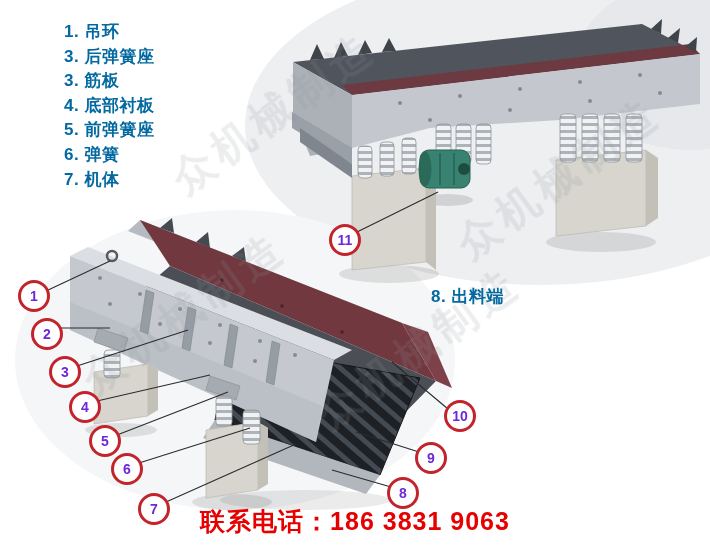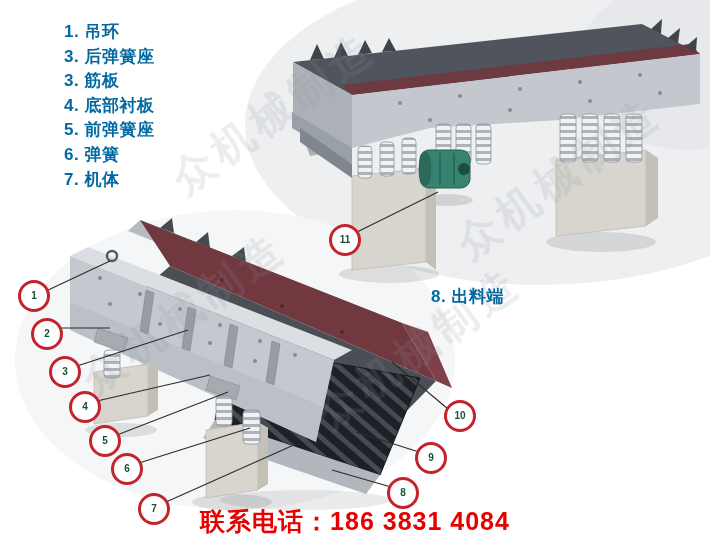--- a/index.html
+++ b/index.html
@@ -5,21 +5,21 @@
   html,body{margin:0;padding:0;background:#fff;}
   .stage{position:relative;width:710px;height:557px;background:#ffffff;overflow:hidden;
          font-family:"Liberation Sans","DejaVu Sans",sans-serif;}
   .scene{position:absolute;left:0;top:0;}
   .legend{position:absolute;margin:0;padding:0;list-style:none;font-size:17px;font-weight:600;
           color:#0369a1;letter-spacing:.5px;}
   .legend li{height:24.6px;line-height:24.6px;white-space:nowrap;}
   .legend-left{left:64px;top:20px;}
   .legend-right{left:431px;top:285px;}
   .callout{position:absolute;width:26px;height:26px;background:#fff;border:3px solid #c3232b;
-           border-radius:50%;color:#14532d;font-size:10px;font-weight:700;text-align:center;
+           border-radius:50%;color:#6d28d9;font-size:14px;font-weight:700;text-align:center;
            line-height:26px;box-sizing:content-box;}
   .phone{position:absolute;left:0;right:0;top:505px;text-align:center;font-size:25px;
          font-weight:800;color:#e60000;letter-spacing:1px;}
 </style>
 </head>
 <body>
 
 <div class="stage">
 
   <svg class="scene" width="710" height="557" viewBox="0 0 710 557">
@@ -217,14 +217,14 @@
   <div class="callout" style="left:49px;top:356px">3</div>
   <div class="callout" style="left:69px;top:391px">4</div>
   <div class="callout" style="left:89px;top:425px">5</div>
   <div class="callout" style="left:111px;top:453px">6</div>
   <div class="callout" style="left:138px;top:493px">7</div>
   <div class="callout" style="left:387px;top:477px">8</div>
   <div class="callout" style="left:415px;top:442px">9</div>
   <div class="callout" style="left:444px;top:400px">10</div>
   <div class="callout" style="left:329px;top:224px">11</div>
 
-  <div class="phone">联系电话：186 3831 4084</div>
+  <div class="phone">联系电话：186 3831 9063</div>
 </div>
 
 </body></html>

